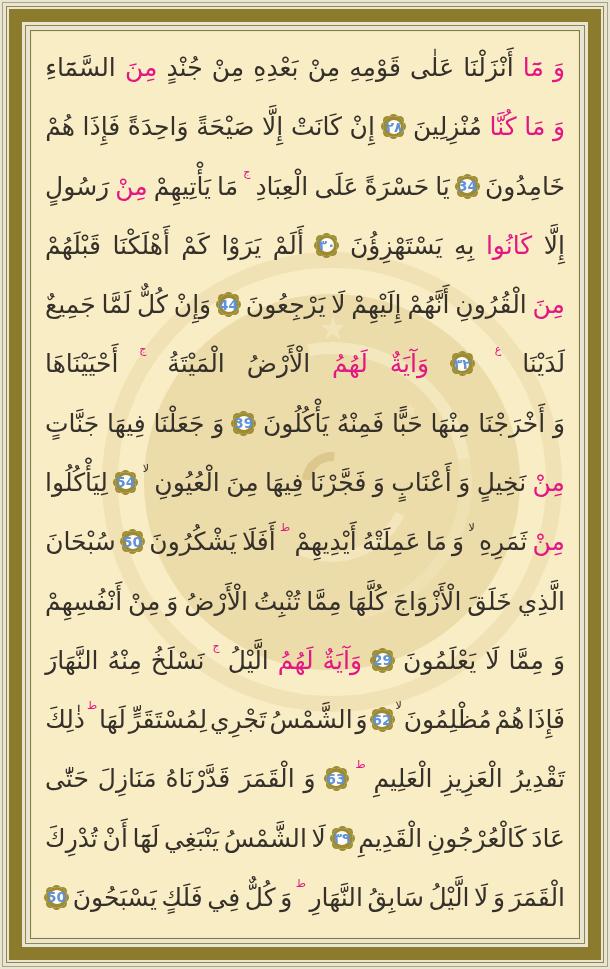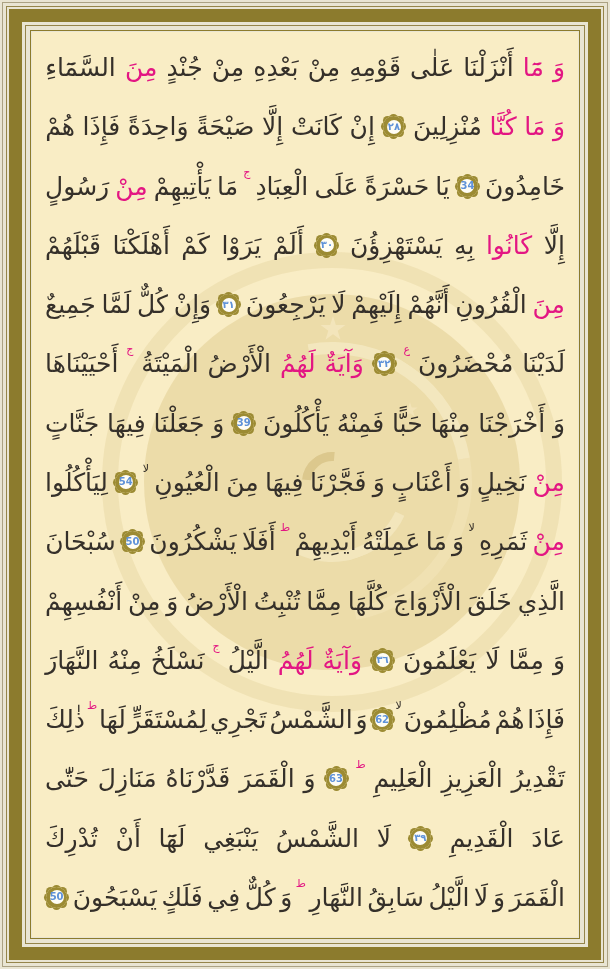--- a/index.html
+++ b/index.html
@@ -52,21 +52,21 @@
     width:21px;height:21px;border-radius:50%;background:#9c8b33;flex:none;margin:0 1px;
   }
   .rosette::before{
     content:"";position:absolute;inset:0;border-radius:50%;
     box-shadow:0 -8px 0 -6px #9c8b33,0 8px 0 -6px #9c8b33,8px 0 0 -6px #9c8b33,-8px 0 0 -6px #9c8b33,
       6px -6px 0 -6px #9c8b33,6px 6px 0 -6px #9c8b33,-6px -6px 0 -6px #9c8b33,-6px 6px 0 -6px #9c8b33;
   }
   .rosette .core{
     position:relative;width:14px;height:14px;border-radius:50%;background:#fffdf4;
     display:flex;align-items:center;justify-content:center;
-    font-size:10px;font-weight:bold;color:#5f92d8;direction:rtl;
+    font-size:14px;font-weight:bold;color:#5f92d8;direction:rtl;
   }
 </style>
 </head>
 <body>
 
 <div class="page">
   <div class="content">
     <div class="watermark">
       <div class="wm-ring"></div>
       <div class="wm-disc"></div>
@@ -136,30 +136,29 @@
           <span class="w">قَبْلَهُمْ</span>
         </div>
         <div class="line">
           <span class="w hl">مِنَ</span>
           <span class="w">الْقُرُونِ</span>
           <span class="w">أَنَّهُمْ</span>
           <span class="w">إِلَيْهِمْ</span>
           <span class="w">لَا</span>
           <span class="w">يَرْجِعُونَ</span>
           <span class="rosette">
-            <span class="core">٣١</span>
+            <span class="core">44</span>
           </span>
           <span class="w">وَإِنْ</span>
           <span class="w">كُلٌّ</span>
           <span class="w">لَمَّا</span>
           <span class="w">جَمِيعٌ</span>
         </div>
         <div class="line">
           <span class="w">لَدَيْنَا</span>
-          <span class="w">مُحْضَرُونَ</span>
           <span class="stopmark hl">ع</span>
           <span class="rosette">
             <span class="core">٣٢</span>
           </span>
           <span class="w hl">وَآيَةٌ</span>
           <span class="w hl">لَهُمُ</span>
           <span class="w">الْأَرْضُ</span>
           <span class="w">الْمَيْتَةُ</span>
           <span class="stopmark hl">ج</span>
           <span class="w">أَحْيَيْنَاهَا</span>
@@ -222,21 +221,21 @@
           <span class="w">وَ</span>
           <span class="w">مِنْ</span>
           <span class="w">أَنْفُسِهِمْ</span>
         </div>
         <div class="line">
           <span class="w">وَ</span>
           <span class="w">مِمَّا</span>
           <span class="w">لَا</span>
           <span class="w">يَعْلَمُونَ</span>
           <span class="rosette">
-            <span class="core">٣٦</span>
+            <span class="core">29</span>
           </span>
           <span class="w hl">وَآيَةٌ</span>
           <span class="w hl">لَهُمُ</span>
           <span class="w">الَّيْلُ</span>
           <span class="stopmark hl">ج</span>
           <span class="w">نَسْلَخُ</span>
           <span class="w">مِنْهُ</span>
           <span class="w">النَّهَارَ</span>
         </div>
         <div class="line">
@@ -264,20 +263,21 @@
             <span class="core">63</span>
           </span>
           <span class="w">وَ</span>
           <span class="w">الْقَمَرَ</span>
           <span class="w">قَدَّرْنَاهُ</span>
           <span class="w">مَنَازِلَ</span>
           <span class="w">حَتّٰى</span>
         </div>
         <div class="line">
           <span class="w">عَادَ</span>
+          <span class="w">كَالْعُرْجُونِ</span>
           <span class="w">الْقَدِيمِ</span>
           <span class="rosette">
             <span class="core">٣٩</span>
           </span>
           <span class="w">لَا</span>
           <span class="w">الشَّمْسُ</span>
           <span class="w">يَنْبَغِي</span>
           <span class="w">لَهَٓا</span>
           <span class="w">أَنْ</span>
           <span class="w">تُدْرِكَ</span>

